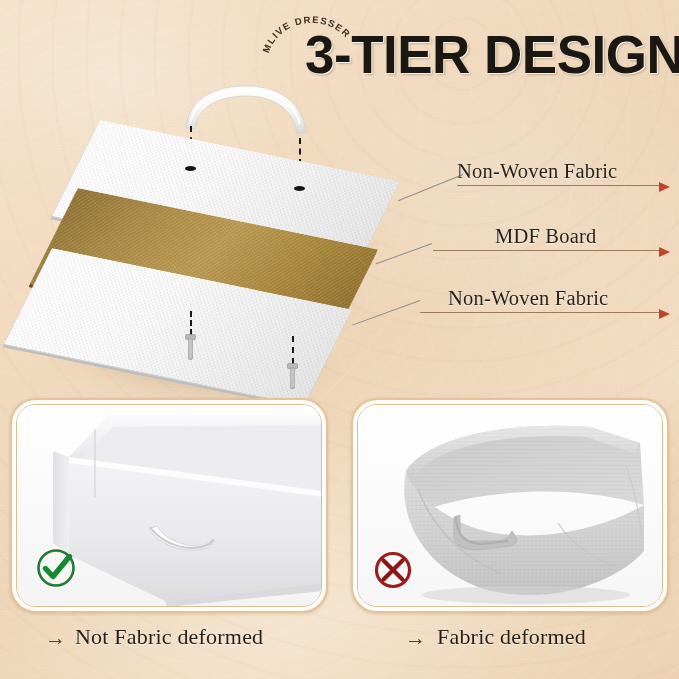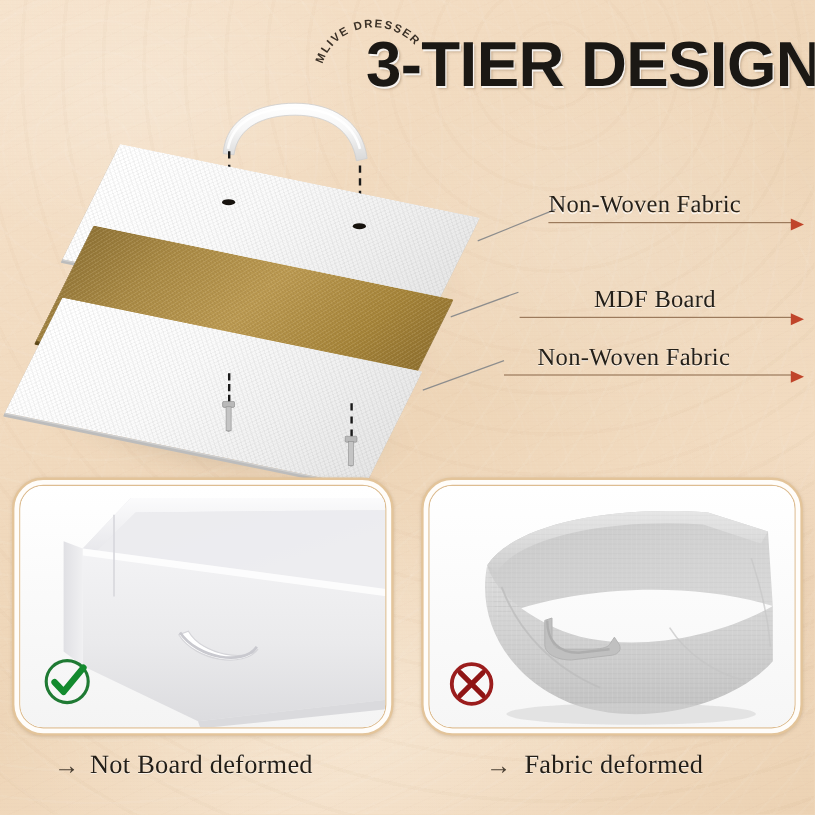--- a/index.html
+++ b/index.html
@@ -241,21 +241,21 @@
   <div class="leader" style="left:393px;top:174px;width:70px;transform:rotate(-22deg);"></div>
   <div class="leader" style="left:372px;top:243px;width:60px;transform:rotate(-20deg);"></div>
   <div class="leader" style="left:348px;top:300px;width:72px;transform:rotate(-20deg);"></div>
 
   <div class="callout" style="left:457px;top:150px;width:218px;">
     <div class="cl-label">Non-Woven Fabric</div>
     <div class="cl-line" style="width:204px;"></div>
     <div class="cl-arrow" style="left:202px;"></div>
   </div>
 
-  <div class="callout" style="left:433px;top:229px;width:242px;">
+  <div class="callout" style="left:433px;top:215px;width:242px;">
     <div class="cl-label" style="left:62px;">MDF Board</div>
     <div class="cl-line" style="width:228px;"></div>
     <div class="cl-arrow" style="left:226px;"></div>
   </div>
 
   <div class="callout" style="left:420px;top:277px;width:255px;">
     <div class="cl-label" style="left:28px;">Non-Woven Fabric</div>
     <div class="cl-line" style="width:241px;"></div>
     <div class="cl-arrow" style="left:239px;"></div>
   </div>
@@ -380,18 +380,18 @@
       <div class="badge" style="left:12px;top:142px;">
         <svg width="46" height="46" viewBox="0 0 46 46">
           <circle cx="23" cy="23" r="16.5" fill="none" stroke="#9b1d1d" stroke-width="3.2"></circle>
           <path d="M 13.5 13.5 L 32.5 32.5 M 32.5 13.5 L 13.5 32.5" fill="none" stroke="#8f1515" stroke-width="4.2" stroke-linecap="round"></path>
         </svg>
       </div>
     </div>
   </div>
 
   <span class="cap-arrow" style="left:45px;top:626px;">→</span>
-  <div class="caption" style="left:75px;top:624px;">Not Board deformed</div>
+  <div class="caption" style="left:75px;top:624px;">Not Fabric deformed</div>
 
   <span class="cap-arrow" style="left:405px;top:626px;">→</span>
   <div class="caption" style="left:437px;top:624px;">Fabric deformed</div>
 
 </div>
 
 </body></html>

